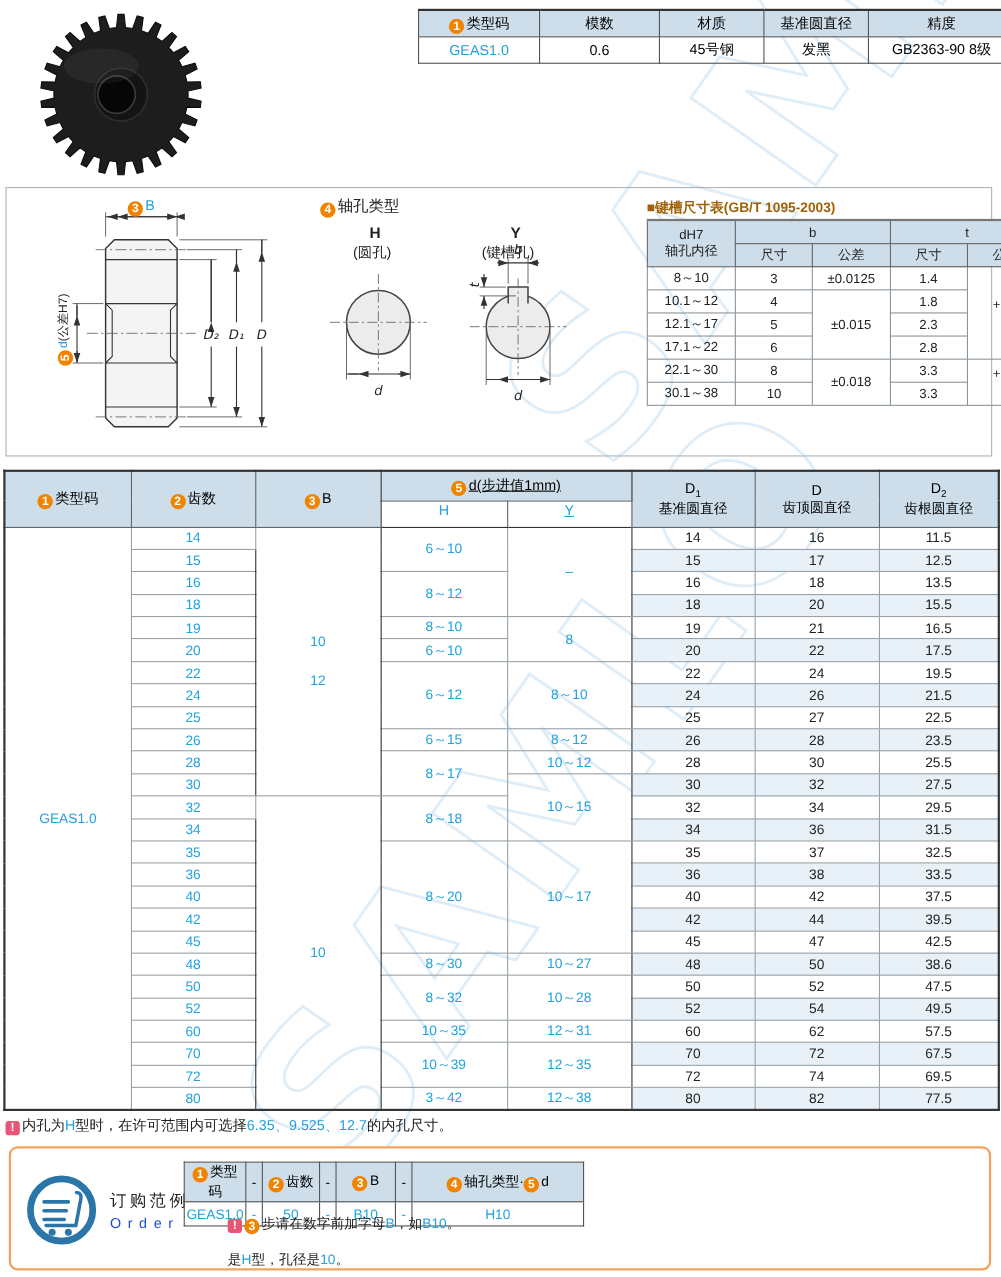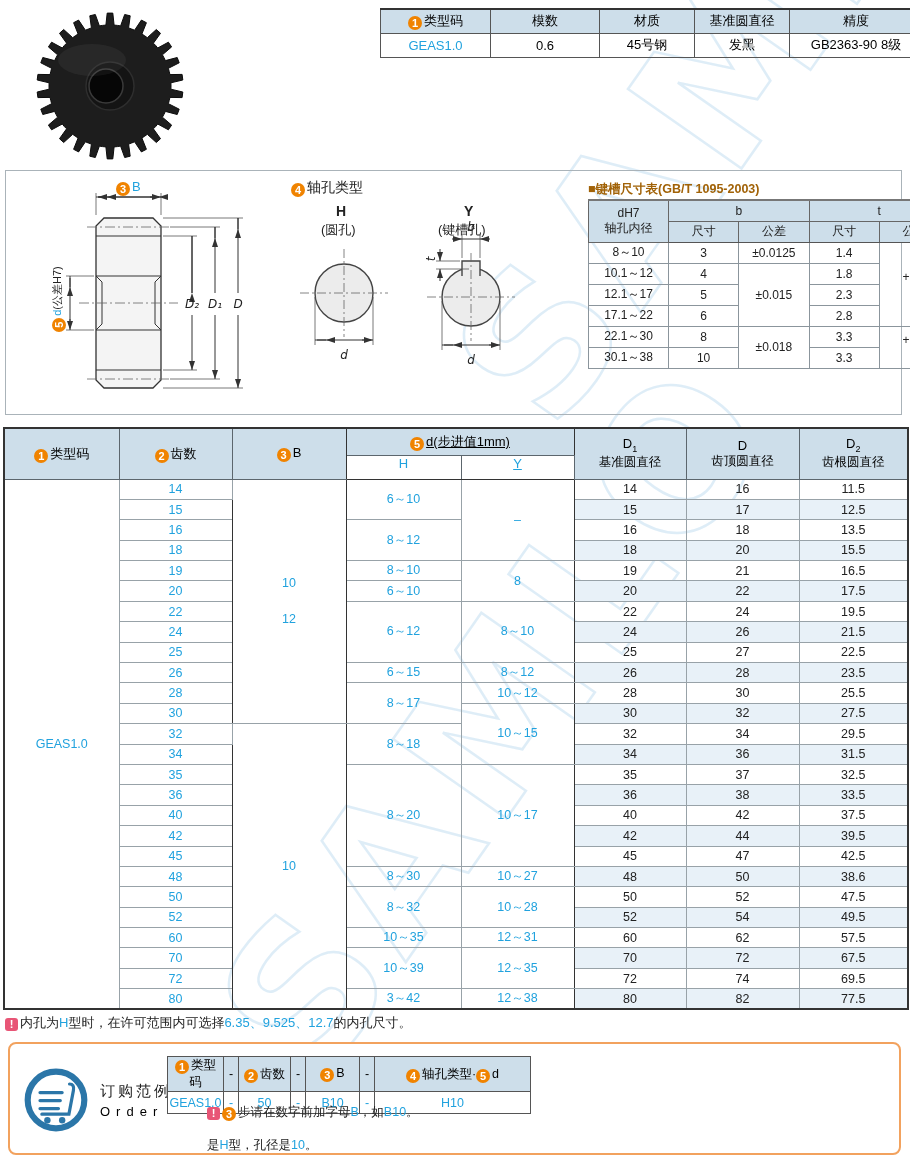--- a/index.html
+++ b/index.html
@@ -49,21 +49,21 @@
   table.mt td.alt{background:var(--alt);}
   table.mt td.num{color:#222;}
   .bcell div{height:36px;display:flex;align-items:center;justify-content:center;}
   .sub{font-size:9px;vertical-align:sub;}
   .dcap{font-size:12.5px;}
   
   .note{font-size:13px;color:#222;}
   
   .orderbox{left:8px;top:1042px;width:893px;height:113px;border:2px solid var(--obdr);border-radius:8px;background:#fff;}
   .olabel-cn{font-size:15px;color:#222;letter-spacing:3px;white-space:nowrap;}
-  .olabel-en{font-size:13px;color:#000000;letter-spacing:6px;white-space:nowrap;}
+  .olabel-en{font-size:13px;color:#1d4ed8;letter-spacing:6px;white-space:nowrap;}
   table.ot{border-collapse:collapse;table-layout:fixed;width:343px;font-size:12.5px;}
   table.ot td{border:1px solid #555;text-align:center;height:22px;padding:0 1px;}
   table.ot tr.h td{background:var(--hbg);}
   .onote{font-size:12.5px;color:#222;line-height:16px;white-space:nowrap;margin-left:40px;}
 </style>
 </head>
 <body>
 
 <div class="page">
 

